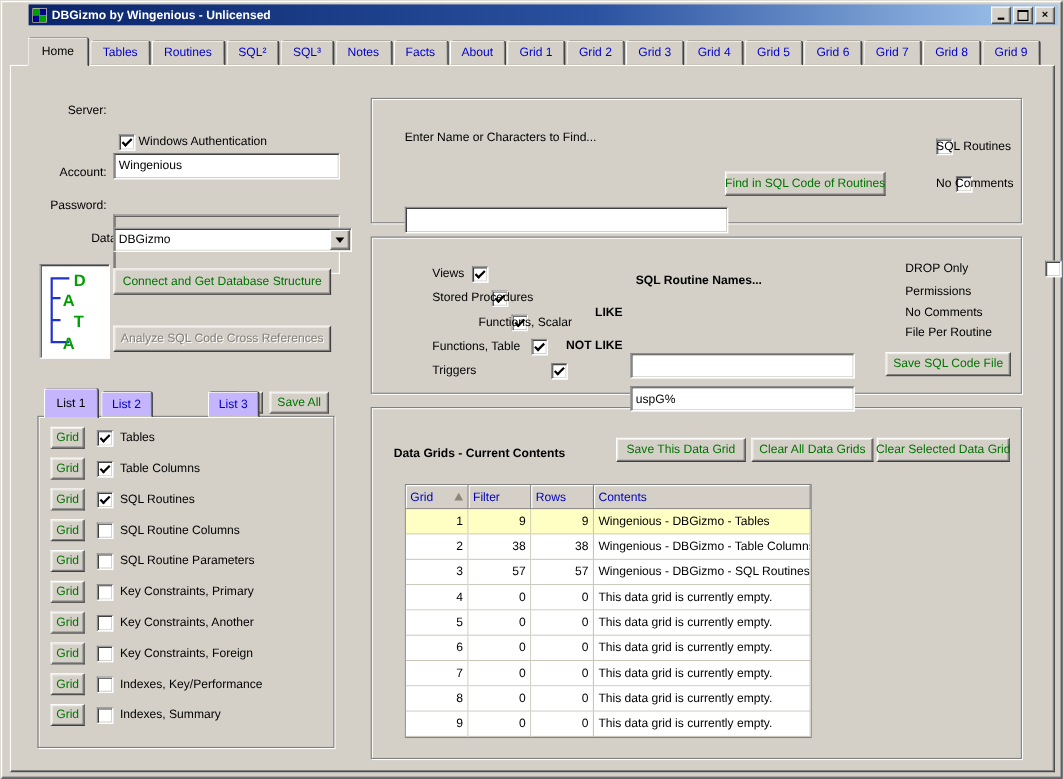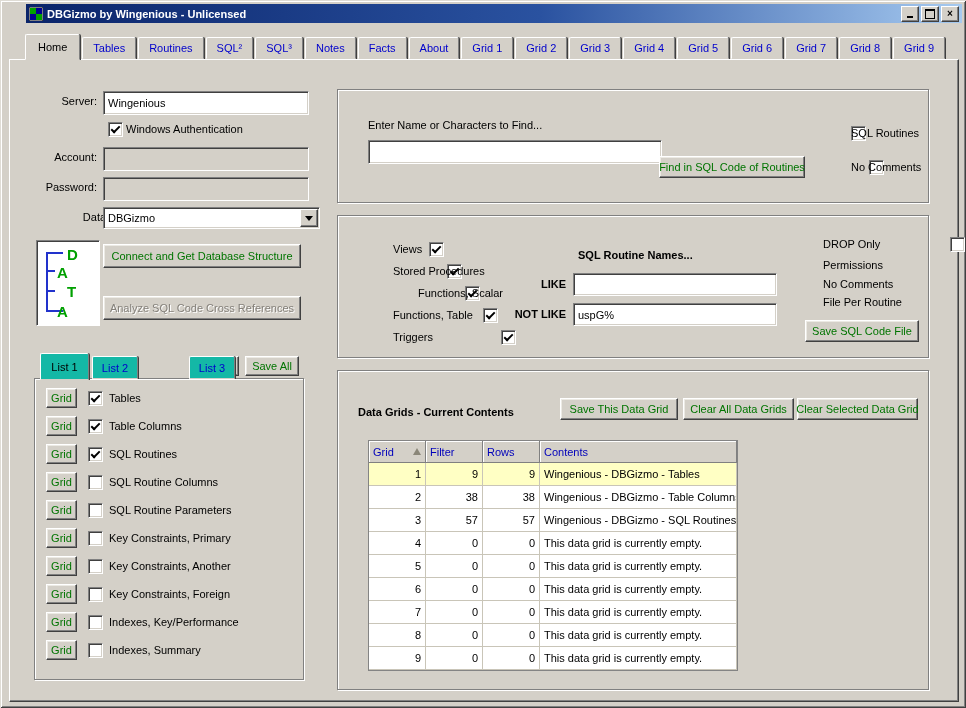--- a/index.html
+++ b/index.html
@@ -28,35 +28,35 @@
   .ctl{position:absolute;z-index:5;}
   .lbl{position:absolute;z-index:5;white-space:nowrap;line-height:13px;}
   .lbl.r{text-align:right;}
   .bold{font-weight:bold;}
   .btn{display:inline-flex;align-items:center;justify-content:center;text-align:center;background:#d4d0c8;
     border:1px solid;border-color:#fff #404040 #404040 #fff;box-shadow:inset -1px -1px 0 #808080, inset 1px 1px 0 #eceae4;
     color:#007400;cursor:pointer;font:inherit;padding:0;white-space:nowrap;z-index:5;position:absolute;}
   .btn.inline{position:static;}
   .btn.disabled{color:#84807a;text-shadow:1px 1px 0 #fff;cursor:default;}
   .input{position:absolute;z-index:5;background:#fff;border:1px solid;border-color:#808080 #fff #fff #808080;
-    box-shadow:inset 1px 1px 0 #404040, inset -1px -1px 0 #d4d0c8;padding:1px 4px;font:inherit;color:#000;outline:none;}
+    box-shadow:inset 1px 1px 0 #404040, inset -1px -1px 0 #d4d0c8;padding:1px 4px;font:inherit;color:#000;outline:none;margin-top:48px;}
   .input.disabled{background:#d4d0c8;}
   .selectbox{position:absolute;z-index:5;background:#fff;border:1px solid;border-color:#808080 #fff #fff #808080;
     box-shadow:inset 1px 1px 0 #404040, inset -1px -1px 0 #d4d0c8;display:flex;align-items:center;cursor:pointer;}
   .selectbox .val{flex:1;padding:0 4px;}
   .dd-btn{width:16px;align-self:stretch;margin:1px;background:#d4d0c8;border:1px solid;border-color:#fff #404040 #404040 #fff;
     box-shadow:inset -1px -1px 0 #808080;display:flex;align-items:center;justify-content:center;}
   .tri-down{width:0;height:0;border-left:4px solid transparent;border-right:4px solid transparent;border-top:5px solid #000;}
   .tri-up{width:0;height:0;border-left:4px solid transparent;border-right:4px solid transparent;border-bottom:7px solid #8a8678;}
   .cb{display:inline-block;width:13px;height:13px;background:#fff;border:1px solid;border-color:#808080 #fff #fff #808080;
     box-shadow:inset 1px 1px 0 #404040, inset -1px -1px 0 #d4d0c8;position:relative;cursor:pointer;z-index:5;flex:none;}
   .cb.checked::after{content:"";position:absolute;left:2px;top:3px;width:7px;height:3px;
     border-left:2px solid #000;border-bottom:2px solid #000;transform:rotate(-45deg);}
   .group{position:absolute;z-index:2;border:1px solid #808080;box-shadow:1px 1px 0 #fff, inset 1px 1px 0 #fff;}
-  .ltab{position:absolute;z-index:6;display:flex;align-items:center;justify-content:center;background:#14b8a6;color:#0000cc;
+  .ltab{position:absolute;z-index:6;display:flex;align-items:center;justify-content:center;background:#c4b5fd;color:#0000cc;
     border:1px solid;border-color:#fff #808080 #d4d0c8 #fff;border-top-left-radius:2px;border-top-right-radius:2px;
     box-shadow:1px 0 0 #404040;cursor:pointer;}
   .ltab.active{color:#000;z-index:7;}
   .list-row{display:flex;align-items:center;height:20px;}
   .list-row .txt{margin-left:6px;white-space:nowrap;}
   .logo{position:absolute;z-index:5;background:#fff;border:1px solid;border-color:#808080 #fff #fff #808080;
     box-shadow:inset 1px 1px 0 #404040;}
   
   .dgrid{position:absolute;z-index:5;border:1px solid #848484;background:#fff;}
   table.dg{border-collapse:separate;border-spacing:0;table-layout:fixed;width:368px;font-size:11px;}
@@ -220,21 +220,21 @@
   <span class="cb ctl" style="left:833px;top:160px;"></span>
   <div class="lbl" style="left:851px;top:161px;">No Comments</div>
 
   
   <div class="group" style="left:337px;top:215px;width:590px;height:141px;"></div>
   <span class="cb ctl checked" style="left:375px;top:242px;"></span>
   <div class="lbl" style="left:393px;top:243px;">Views</div>
   <span class="cb ctl checked" style="left:375px;top:264px;"></span>
   <div class="lbl" style="left:393px;top:265px;">Stored Procedures</div>
   <span class="cb ctl checked" style="left:375px;top:286px;"></span>
-  <div class="lbl" style="left:370px;top:287px;padding-left:48px;">Functions, Scalar</div>
+  <div class="lbl" style="left:387px;top:287px;padding-left:48px;">Functions, Scalar</div>
   <span class="cb ctl checked" style="left:375px;top:308px;"></span>
   <div class="lbl" style="left:393px;top:309px;">Functions, Table</div>
   <span class="cb ctl checked" style="left:375px;top:330px;"></span>
   <div class="lbl" style="left:393px;top:331px;">Triggers</div>
 
   <div class="lbl bold" style="left:578px;top:249px;">SQL Routine Names...</div>
   <div class="lbl r bold" style="left:486px;top:278px;width:80px;">LIKE</div>
   <input class="input" style="left: 573px; top: 273px; width: 194px; height: 19px;" value="">
   <div class="lbl r bold" style="left:486px;top:308px;width:80px;">NOT LIKE</div>
   <input class="input" style="left: 573px; top: 303px; width: 194px; height: 19px;" value="uspG%">

